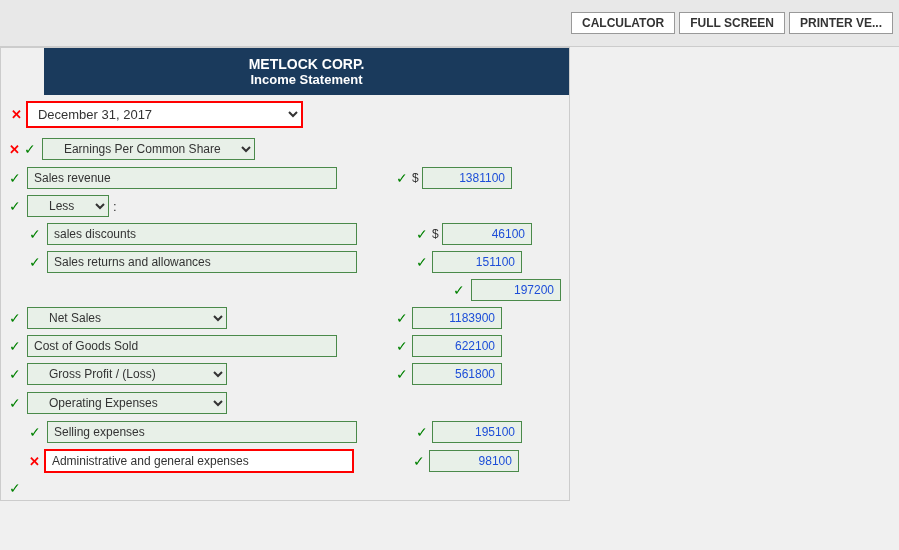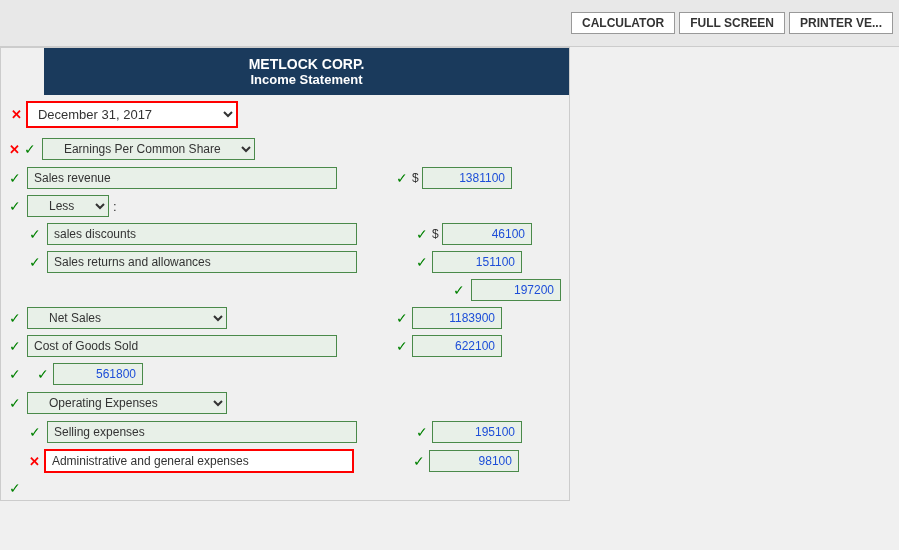--- a/index.html
+++ b/index.html
@@ -47,21 +47,21 @@
       color: red;
       font-weight: bold;
       font-size: 13px;
       cursor: pointer;
     }
     .date-select {
       border: 2px solid red;
       background: #fff;
       padding: 3px 6px;
       font-size: 13px;
-      width: 212px;
+      width: 277px;
       outline: none;
       color: #333;
     }
 
     .section-row {
       display: flex;
       align-items: center;
       padding: 4px 8px;
       gap: 4px;
     }
@@ -243,20 +243,25 @@
         <input type="text" class="text-input" value="Cost of Goods Sold" style="">
       </div>
       <div class="value-col" style="margin-left:10px;">
         <span class="green-check">✓</span>
         <input type="text" class="number-input" value="622100" style="">
       </div>
     </div>
 
     <div class="row-line">
       <span class="green-check">✓</span>
+      <div class="label-col">
+        <select class="dropdown-select" style="width:200px;">
+          <option>Gross Profit / (Loss)</option>
+        </select>
+      </div>
       <div class="value-col" style="margin-left:10px;">
         <span class="green-check">✓</span>
         <input type="text" class="number-input" value="561800" style="">
       </div>
     </div>
 
     <div class="section-row">
       <span class="green-check">✓</span>
       <select class="dropdown-select" style="width:200px;">
         <option>Operating Expenses</option>

